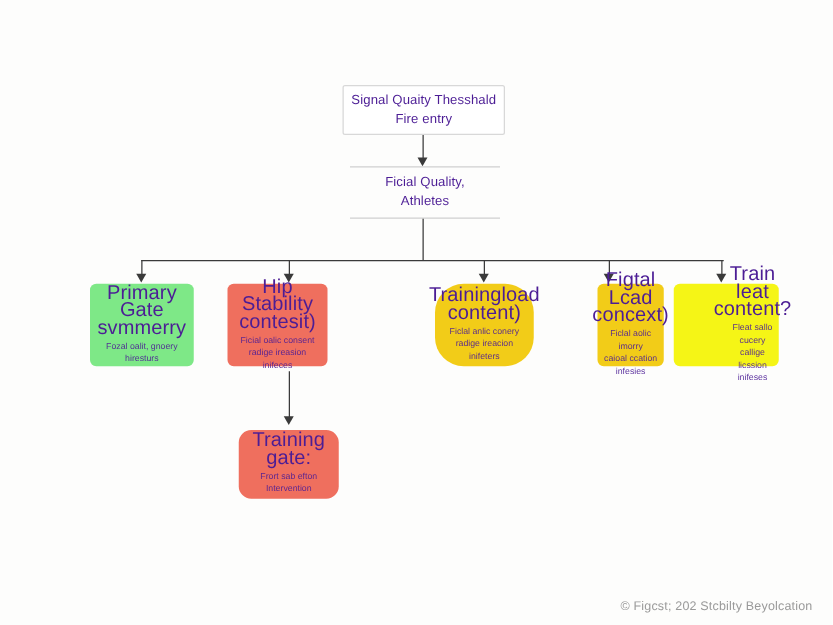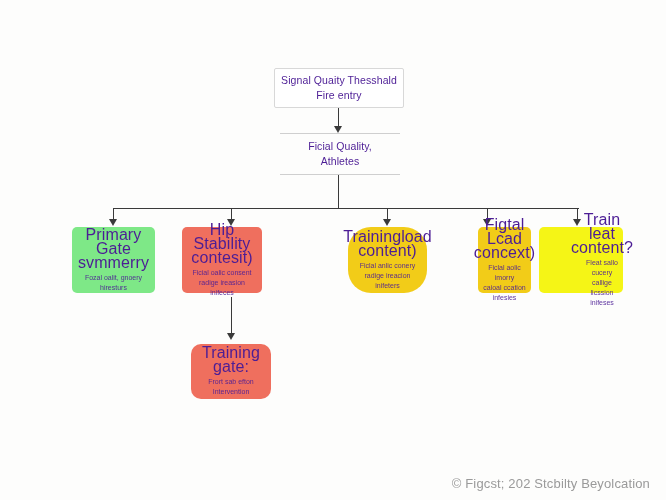--- a/index.html
+++ b/index.html
@@ -81,21 +81,21 @@
     border-left: 4.5px solid transparent;
     border-right: 4.5px solid transparent;
     border-top: 7px solid #3a3a3a;
   }
 
   
   #footer {
     position: absolute;
     right: 16px;
     bottom: 9px;
-    font-size: 13px;
+    font-size: 10px;
     color: #9a9a9a;
     letter-spacing: 0.15px;
   }
 </style>
 </head>
 <body>
 
 <div id="canvas">
 
   <div class="node root-box" style="left:274px; top:68px; width:130px; height:40px;">

